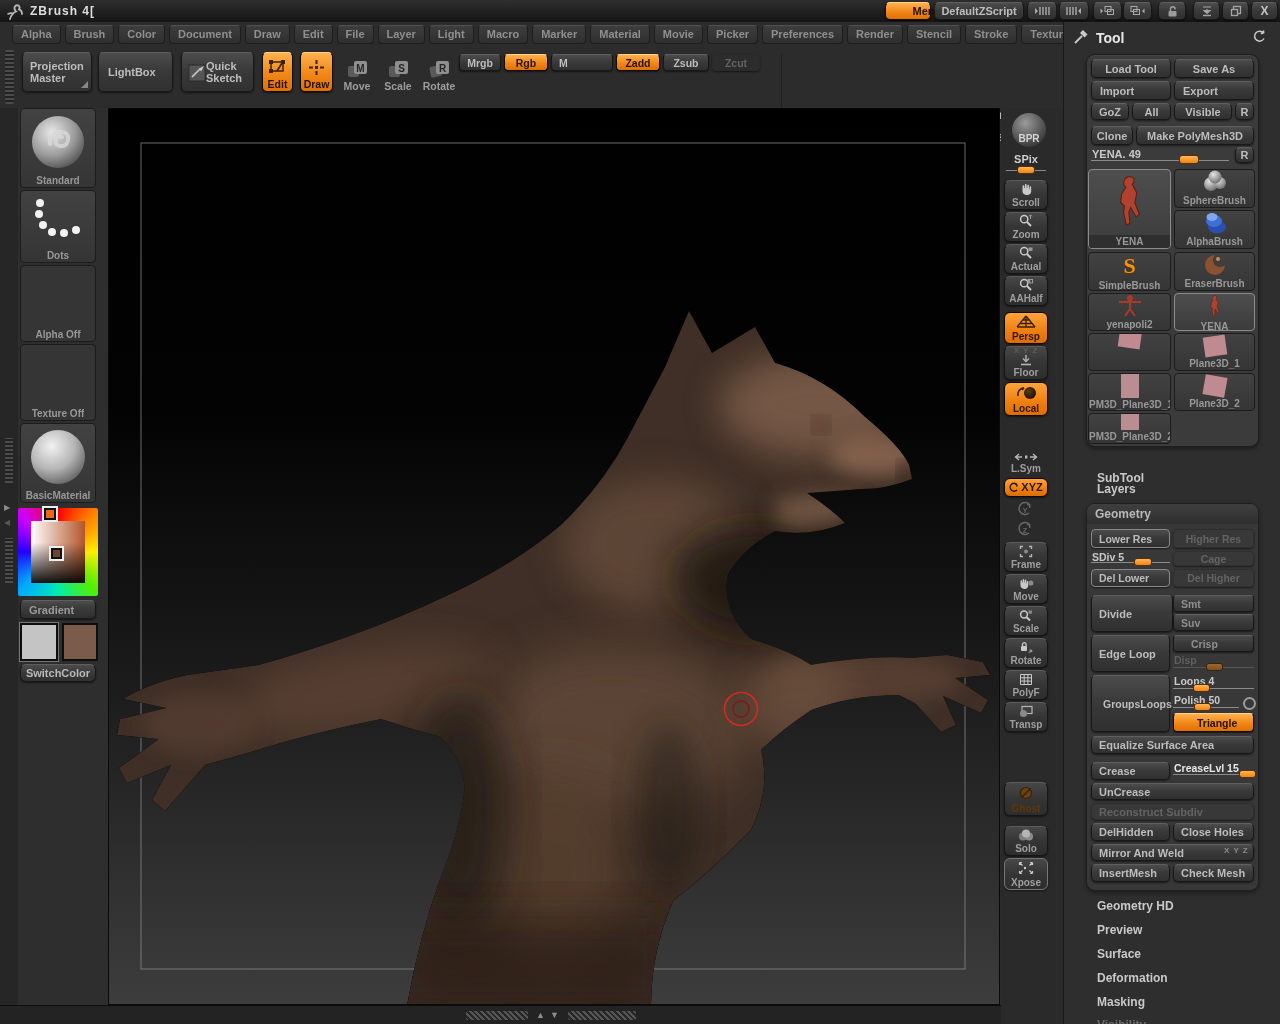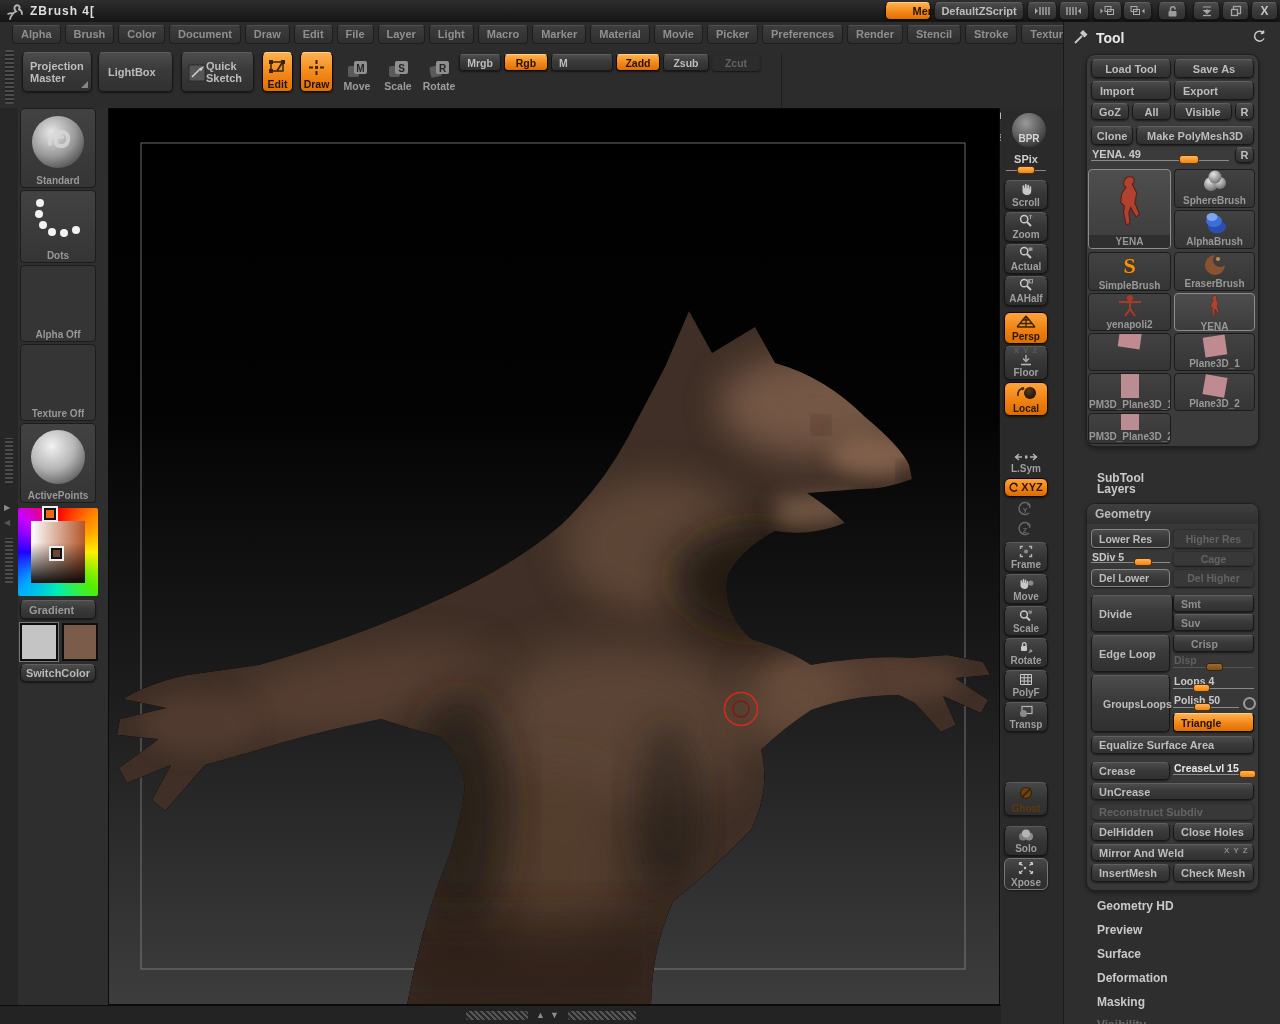--- a/index.html
+++ b/index.html
@@ -300,21 +300,21 @@
             <defs>
               <radialGradient id="bm" cx="38%" cy="30%" r="78%">
                 <stop offset="0" stop-color="#f2f2f2"></stop>
                 <stop offset="0.55" stop-color="#b5b5b5"></stop>
                 <stop offset="1" stop-color="#5a5a5a"></stop>
               </radialGradient>
             </defs>
             <circle cx="29" cy="29" r="27" fill="url(#bm)"></circle>
           </svg>
       </span>
-      <span class="tlab">ActivePoints</span>
+      <span class="tlab">BasicMaterial</span>
     </div>
 
     <div class="abs" style="left:0px;top:400px;width:80px;height:88px;background:conic-gradient(#ff0000,#ff8800,#ffee00,#55ee00,#00eeb0,#00aaff,#2200ff,#cc00ff,#ff0000);border-radius:2px;">
       <div class="abs" style="left:13px;top:13px;width:54px;height:62px;background-image:linear-gradient(to bottom,rgba(0,0,0,0) 35%,rgba(0,0,0,0.92)),linear-gradient(to right,#ffffff,#b3562a);"></div>
       <i class="abs" style="left:26px;top:0px;width:8px;height:8px;background:#e86a10;border:2px solid #111;outline:2px solid #eee;"></i>
       <i class="abs" style="left:33px;top:40px;width:7px;height:7px;background:#6b4433;border:2px solid #111;outline:2px solid #eee;"></i>
     </div>
     <span class="abs btn" style="left:2px;top:492px;width:76px;height:19px;justify-content:flex-start;padding-left:8px;color:#9a9a9a;">Gradient</span>
     <div class="abs" style="left:2px;top:515px;width:38px;height:38px;background:#c4c4c4;border:2px solid #0e0e0e;outline:1px solid #777;box-sizing:border-box;"></div>
     <div class="abs" style="left:44px;top:515px;width:36px;height:38px;background:#7b5b49;border:2px solid #0e0e0e;box-sizing:border-box;"></div>
@@ -752,21 +752,21 @@
       <span class="lab">Loops 4</span>
         <i class="line"></i>
         <i class="h" style="left:36%;width:15px;height:6px;"></i>
     </div>
     <div class="sl tiny" style="left:109px;top:672px;width:66px;height:17px;">
       <span class="lab">Polish 50</span>
         <i class="line"></i>
         <i class="h" style="left:46%;width:15px;height:6px;"></i>
     </div>
     <i class="abs" style="left:179px;top:675px;width:9px;height:9px;border:2px solid #9a9a9a;border-radius:50%;"></i>
-    <span class="abs btn sm orange" style="left:109px;top:691px;width:81px;height:19px;justify-content:flex-start;padding-left:7px;">Triangle</span>
+    <span class="abs btn sm orange" style="left:109px;top:691px;width:81px;height:19px;justify-content:flex-start;padding-left:23px;">Triangle</span>
 
     <span class="abs btn" style="left:27px;top:714px;width:163px;height:18px;justify-content:flex-start;padding-left:7px;">Equalize Surface Area</span>
 
     <span class="abs btn" style="left:27px;top:740px;width:79px;height:18px;justify-content:flex-start;padding-left:7px;">Crease</span>
     <div class="sl tiny" style="left:109px;top:740px;width:81px;height:16px;">
       <span class="lab" style="color:#e8e8e8;">CreaseLvl 15</span>
         <i class="line"></i>
         <i class="h" style="left:92%;width:15px;height:6px;"></i>
     </div>
     <span class="abs btn" style="left:27px;top:761px;width:163px;height:17px;justify-content:flex-start;padding-left:7px;">UnCrease</span>

